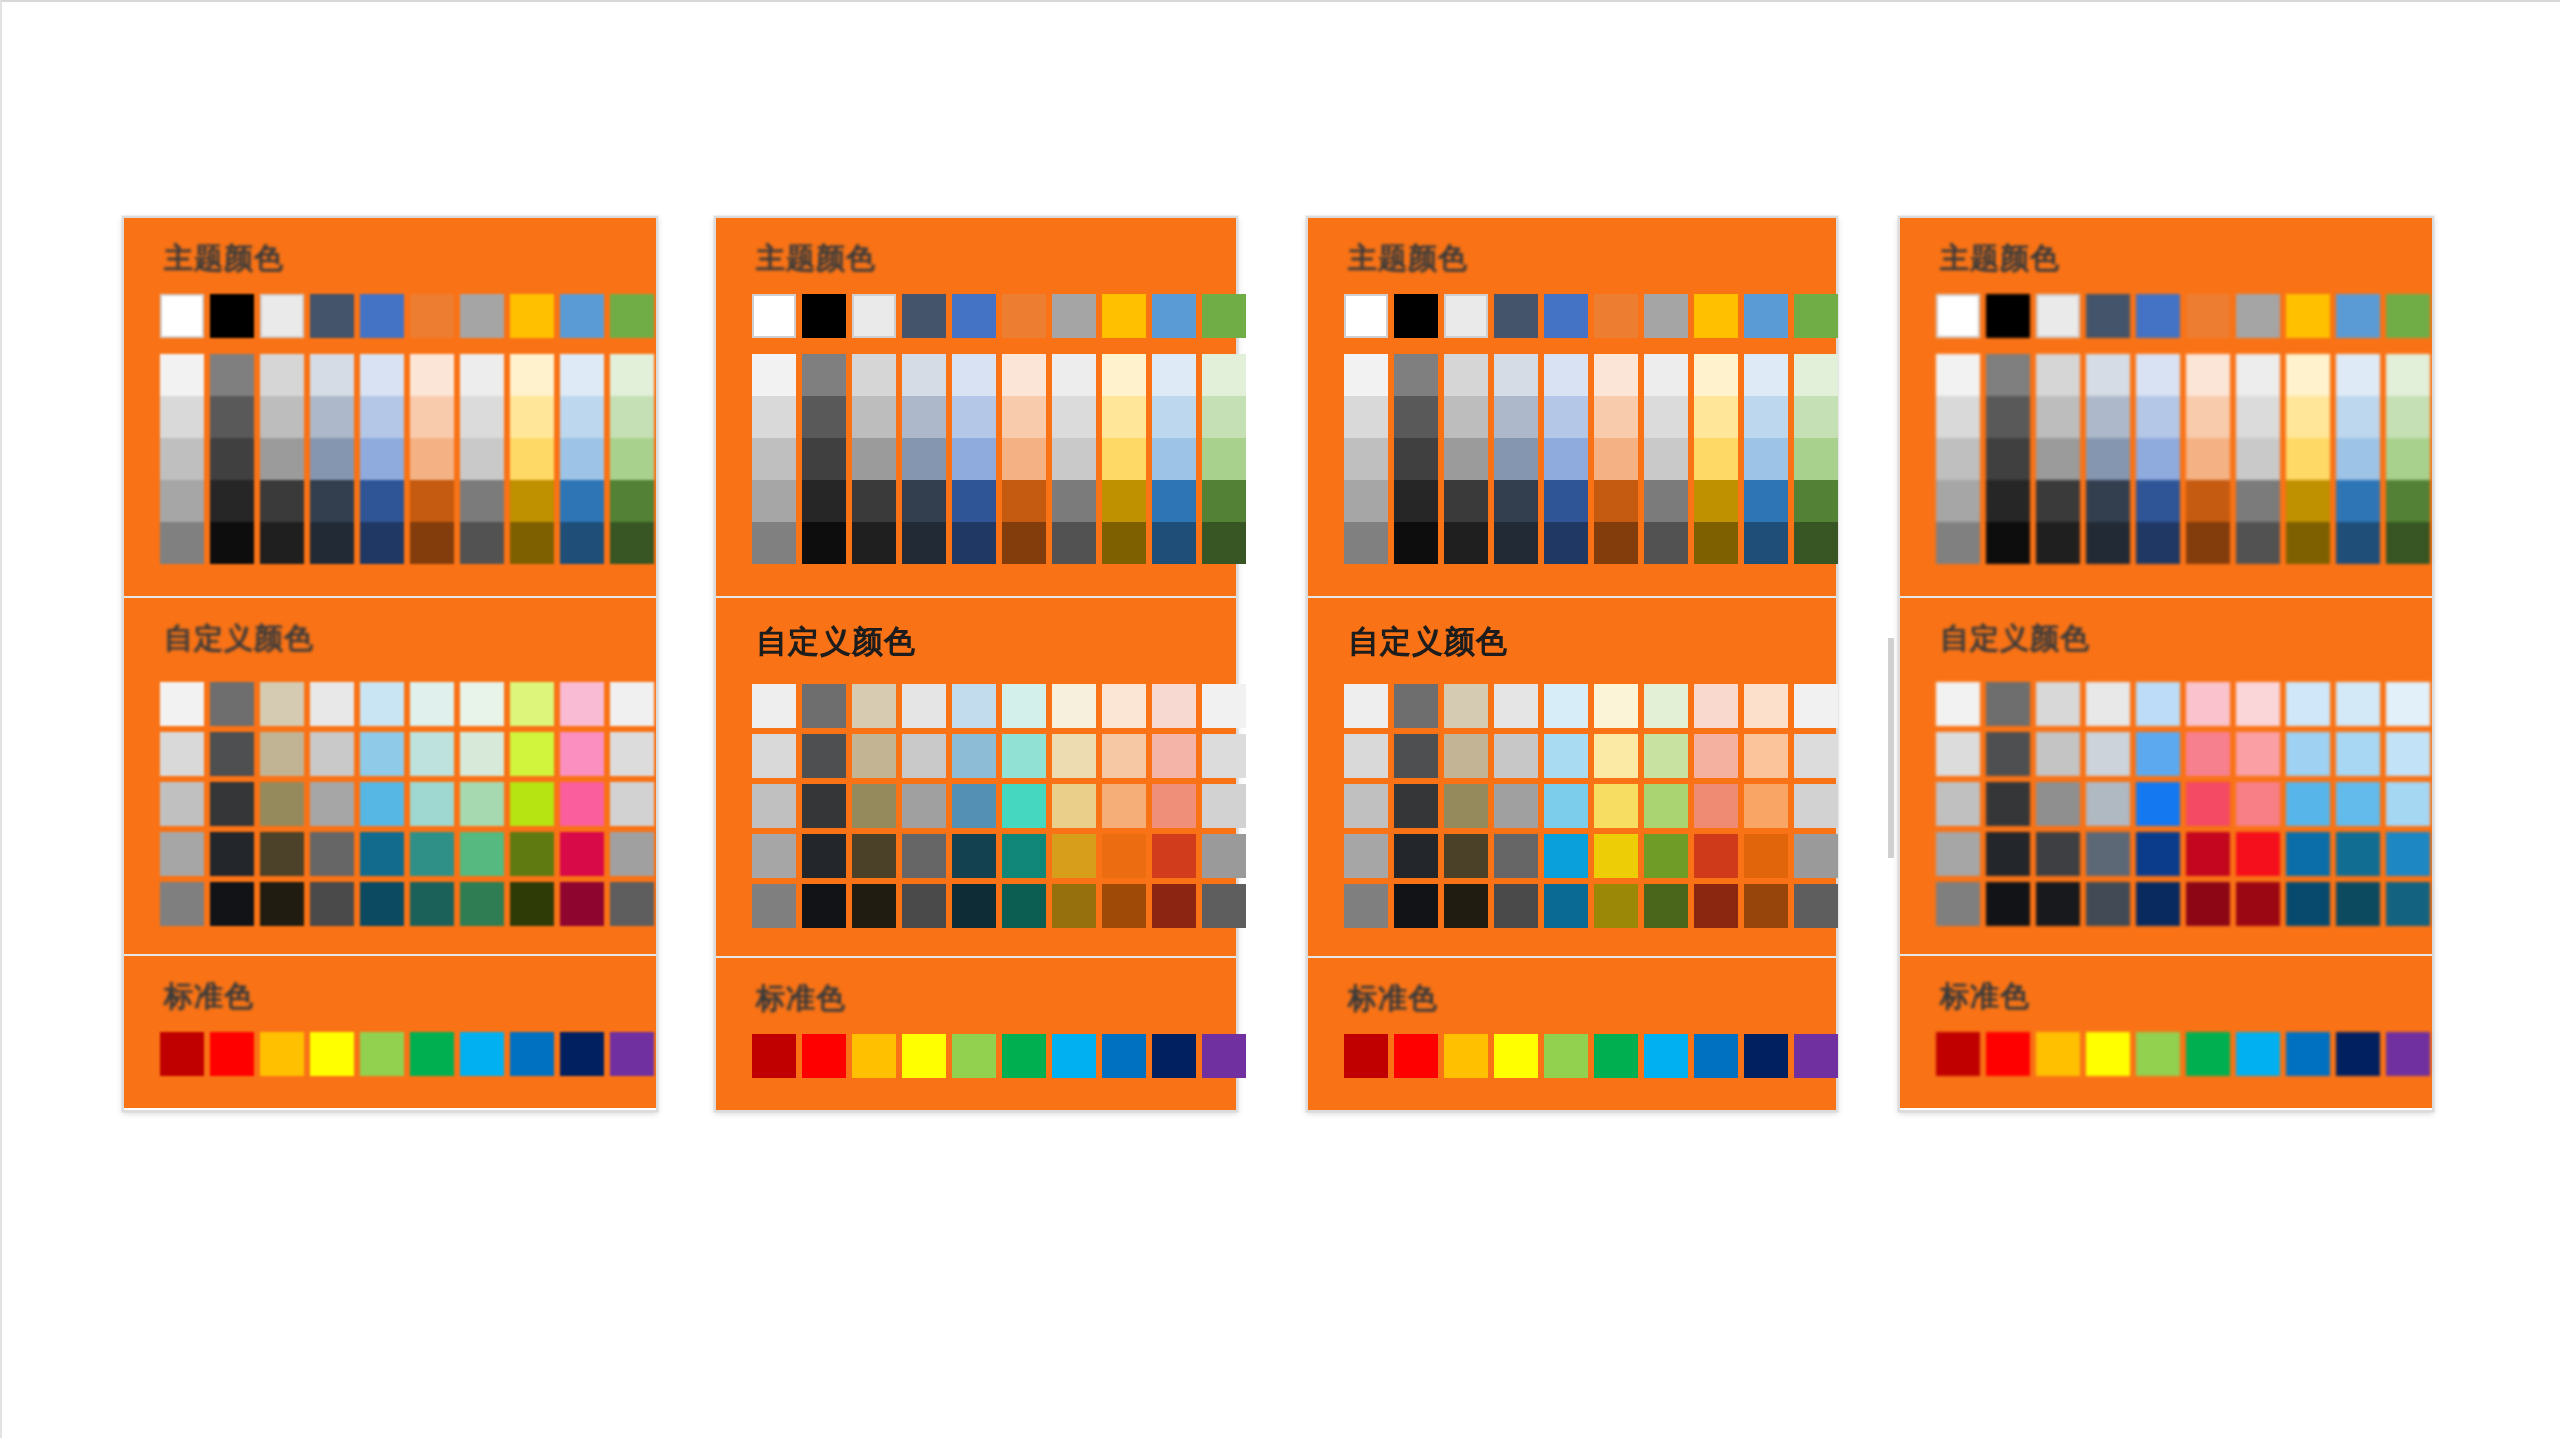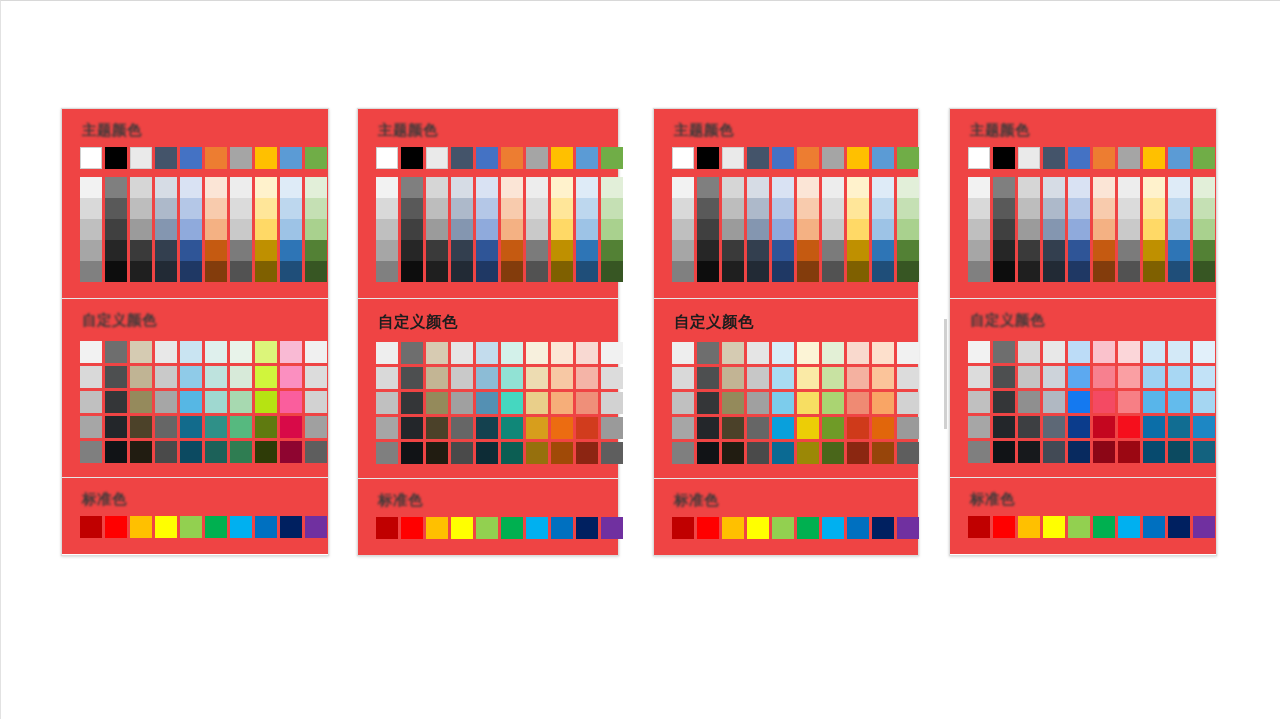--- a/index.html
+++ b/index.html
@@ -41,21 +41,21 @@
     border: 1px solid #dcdcdc;
     box-shadow: 0 1px 3px rgba(0,0,0,0.14), 0 0 0 0.5px rgba(0,0,0,0.04);
     box-sizing: border-box;
   }
   .picker.p2 { width: 262px; margin-right: 34px; }
   .picker.p3 { width: 266px; margin-right: 30px; }
   .picker.p4 { width: 268px; margin-right: 0px; }
 
   .section {
     padding: 0;
-    background: #ef4444;
+    background: #f97316;
   }
   .section + .section {
     border-top: 1px solid #e6e6e6;
   }
 
   .sec-title {
     font-size: 14.5px;
     color: #2b2b2b;
     font-weight: 600;
     padding: 14px 0 8px 20px;

